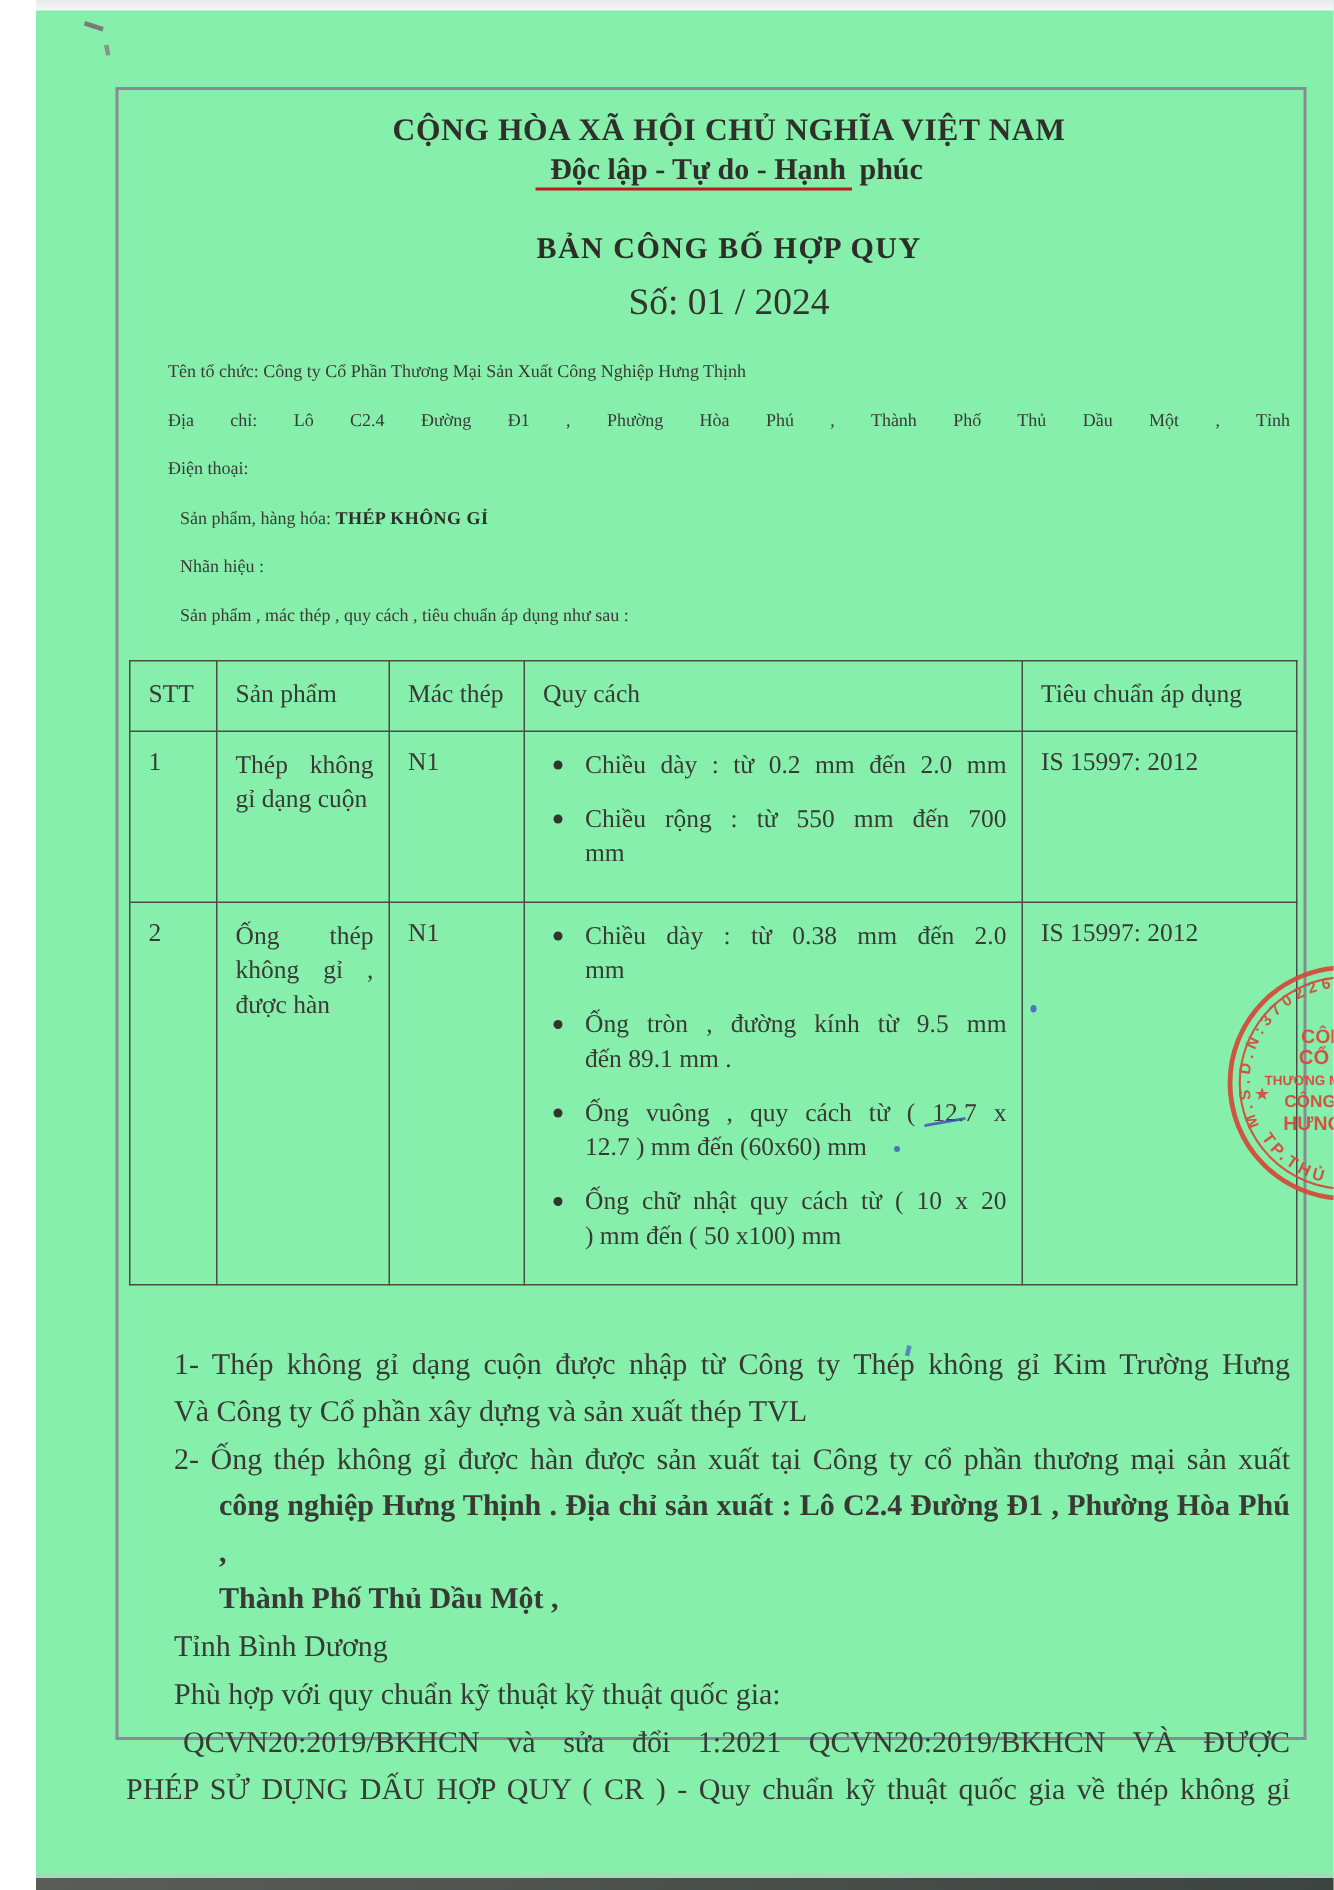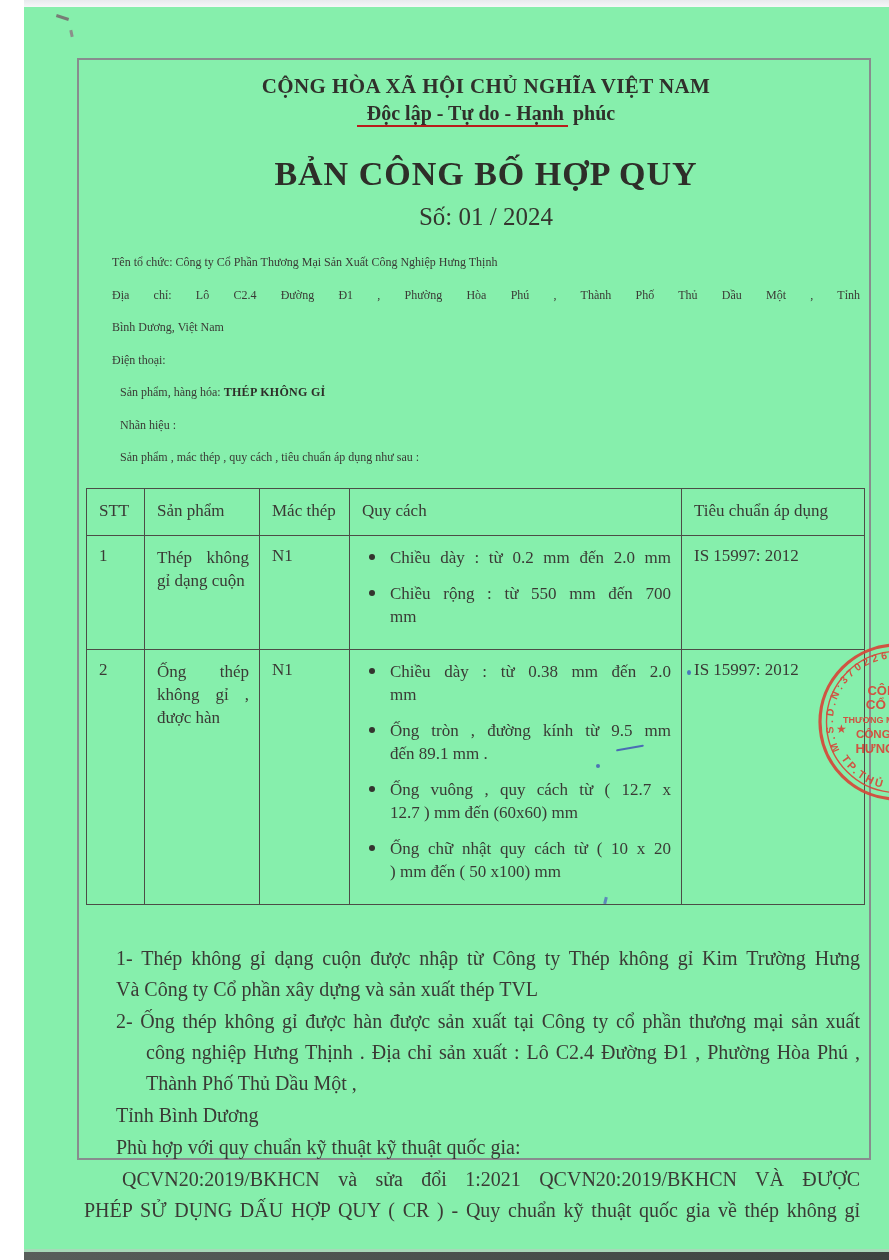--- a/index.html
+++ b/index.html
@@ -17,21 +17,21 @@
 
   
   .frame{position:absolute;left:53px;top:58px;width:794px;height:1102px;border:2px solid #888c8e;
          box-sizing:border-box;padding:12px 9px 0 33px;}
 
   .center{text-align:center;}
   .nat-title{font-size:21px;font-weight:bold;color:#30302b;letter-spacing:.4px;margin-top:2px;}
   .motto{font-size:20px;font-weight:bold;color:#30302b;margin-top:3px;}
   .motto .u{border-bottom:2px solid #b91c1c;padding:0 4px 1px 10px;}
   .motto .tail{margin-left:5px;}
-  .doc-title{font-size:34px;font-weight:bold;color:#2e2e29;letter-spacing:1px;margin-top:30px;}
+  .doc-title{font-size:20px;font-weight:bold;color:#2e2e29;letter-spacing:1px;margin-top:30px;}
   .doc-number{font-size:25px;margin-top:10px;color:#35352f;}
 
   .info{margin-top:15px;font-size:12px;line-height:32.5px;}
   .info p{margin:0;}
   .info .ind{padding-left:8px;}
   .jlast{text-align:justify;text-align-last:justify;}
   .blk{display:block;}
   .product-strong{font-weight:bold;letter-spacing:.3px;color:#2e2e29;}
 
   table.products{border-collapse:collapse;margin:14px 0 0 -26px;table-layout:fixed;width:778px;
@@ -44,21 +44,21 @@
   tr.r1{height:93px;} tr.r2{height:237px;}
   .cell-lines{line-height:23px;}
   .jl{display:block;text-align:justify;text-align-last:justify;}
   .ll{display:block;}
   td.c-qc{padding-left:14px;padding-right:16px;}
   .bullet{position:relative;padding-left:28px;margin:0 0 13px 0;line-height:23px;}
   .bullet::before{content:"";position:absolute;left:7px;top:8.5px;width:6px;height:6px;border-radius:50%;background:#34342f;}
 
   .notes{margin-top:38px;font-size:20px;line-height:31px;}
   .notes .nblock{margin:0 0 1px 4px;}
-  .notes .cont-ind{margin-left:30px;}
+  .notes .cont-ind{margin-left:30px;font-weight:bold;}
   .reg{margin:0 0 0 -28px;}
   .reg .l0{text-indent:38px;}
 
   
   .pen-dash{position:absolute;left:592px;top:747px;width:28px;height:2.4px;background:#3f55b5;transform:rotate(-10deg);opacity:.85;border-radius:2px;}
   .pen-dot1{position:absolute;left:572px;top:764px;width:4px;height:4px;border-radius:50%;background:#3f55b5;opacity:.8;}
   .pen-dot2{position:absolute;left:663px;top:670px;width:4px;height:5px;border-radius:50%;background:#3a57c0;opacity:.8;}
   .pen-dot3{position:absolute;left:580px;top:897px;width:3px;height:7px;background:#4a5cc0;transform:rotate(14deg);opacity:.7;}
 
   .stamp-svg{position:absolute;left:0;top:0;width:889px;height:1260px;pointer-events:none;opacity:.93;}
@@ -77,21 +77,20 @@
     <div class="center nat-title">CỘNG HÒA XÃ HỘI CHỦ NGHĨA VIỆT NAM</div>
     <div class="center motto"><span class="u">Độc lập - Tự do - Hạnh</span><span class="tail">phúc</span></div>
 
     <div class="center doc-title">BẢN CÔNG BỐ HỢP QUY</div>
     <div class="center doc-number">Số: 01 / 2024</div>
 
     <div class="info">
       <p>Tên tổ chức: Công ty Cổ Phần Thương Mại Sản Xuất Công Nghiệp Hưng Thịnh</p>
       <p>
           <span class="blk jlast">Địa chỉ: Lô C2.4 Đường Đ1 , Phường Hòa Phú , Thành Phố Thủ Dầu Một , Tỉnh</span>
-          <span class="blk">Bình Dương, Việt Nam</span>
         </p>
       <p>Điện thoại:</p>
       <p class="ind"><span>Sản phẩm, hàng hóa: </span><span class="product-strong">THÉP KHÔNG GỈ</span></p>
       <p class="ind">Nhãn hiệu :</p>
       <p class="ind">Sản phẩm , mác thép , quy cách , tiêu chuẩn áp dụng như sau :</p>
     </div>
 
     <table class="products">
       <colgroup>
         <col style="width:58px">

